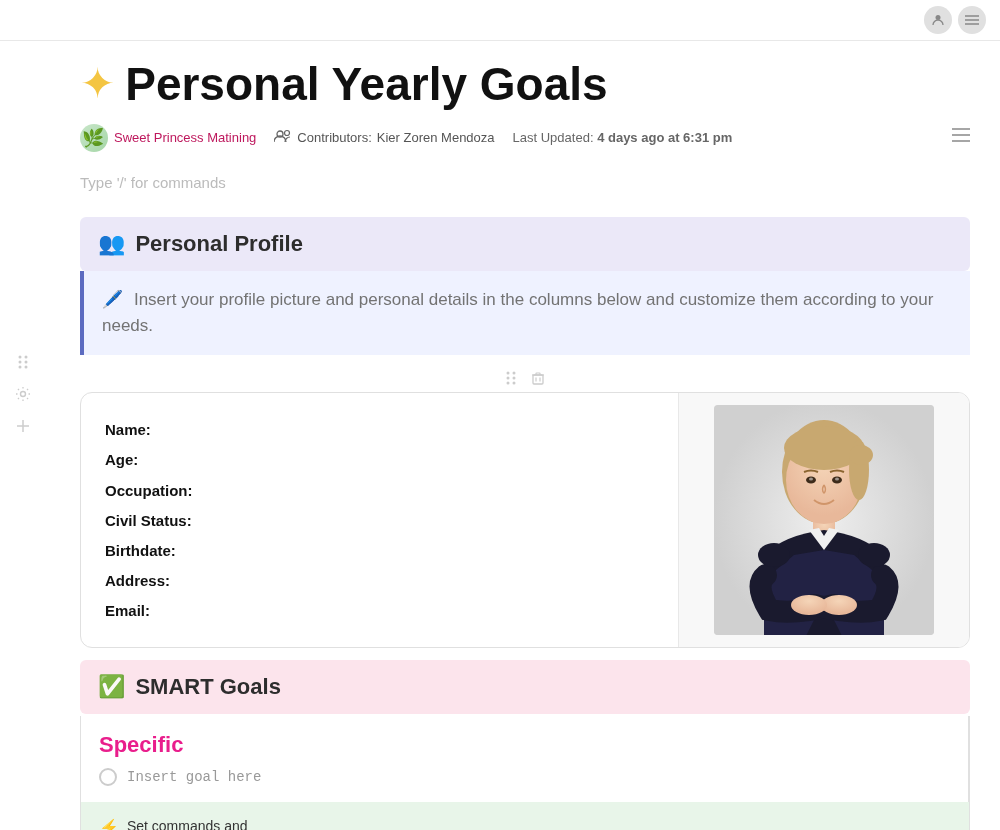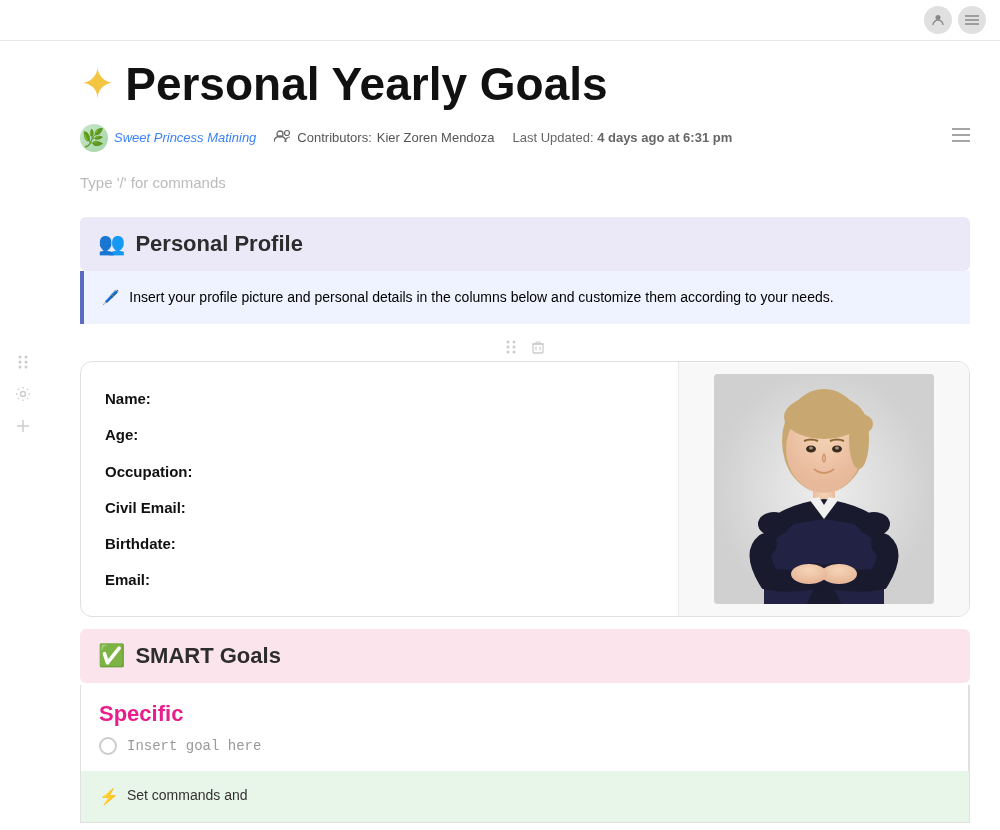--- a/index.html
+++ b/index.html
@@ -121,22 +121,21 @@
       overflow: hidden;
       position: relative;
     }
 
     .avatar-emoji {
       font-size: 18px;
     }
 
     .author-name {
       font-weight: 500;
-      color: #3b82f6;
-      font-style: italic;
+      color: #be185d;
     }
 
     .contributors-info {
       display: flex;
       align-items: center;
       gap: 5px;
     }
 
     .contributors-icon {
       font-size: 14px;
@@ -208,22 +207,22 @@
       margin-right: 10px;
       font-size: 22px;
     }
 
     
     .info-block {
       border-left: 4px solid #5c6bc0;
       background: #eff2ff;
       padding: 16px 18px;
       margin-bottom: 16px;
-      font-size: 14px;
-      color: #000000;
+      font-size: 17px;
+      color: #737373;
       line-height: 1.55;
     }
 
     .info-block-icon {
       margin-right: 6px;
     }
 
     
     .block-controls {
       display: flex;
@@ -470,25 +469,29 @@
         </div>
         <div class="field-row">
           <span class="field-label">Age:</span>
           <span class="field-value"></span>
         </div>
         <div class="field-row">
           <span class="field-label">Occupation:</span>
           <span class="field-value"></span>
         </div>
         <div class="field-row">
-          <span class="field-label">Civil Email:</span>
+          <span class="field-label">Civil Status:</span>
           <span class="field-value"></span>
         </div>
         <div class="field-row">
           <span class="field-label">Birthdate:</span>
+          <span class="field-value"></span>
+        </div>
+        <div class="field-row">
+          <span class="field-label">Address:</span>
           <span class="field-value"></span>
         </div>
         <div class="field-row">
           <span class="field-label">Email:</span>
           <span class="field-value"></span>
         </div>
       </div>
 
       <div class="profile-photo-area">
         <div class="profile-photo">

